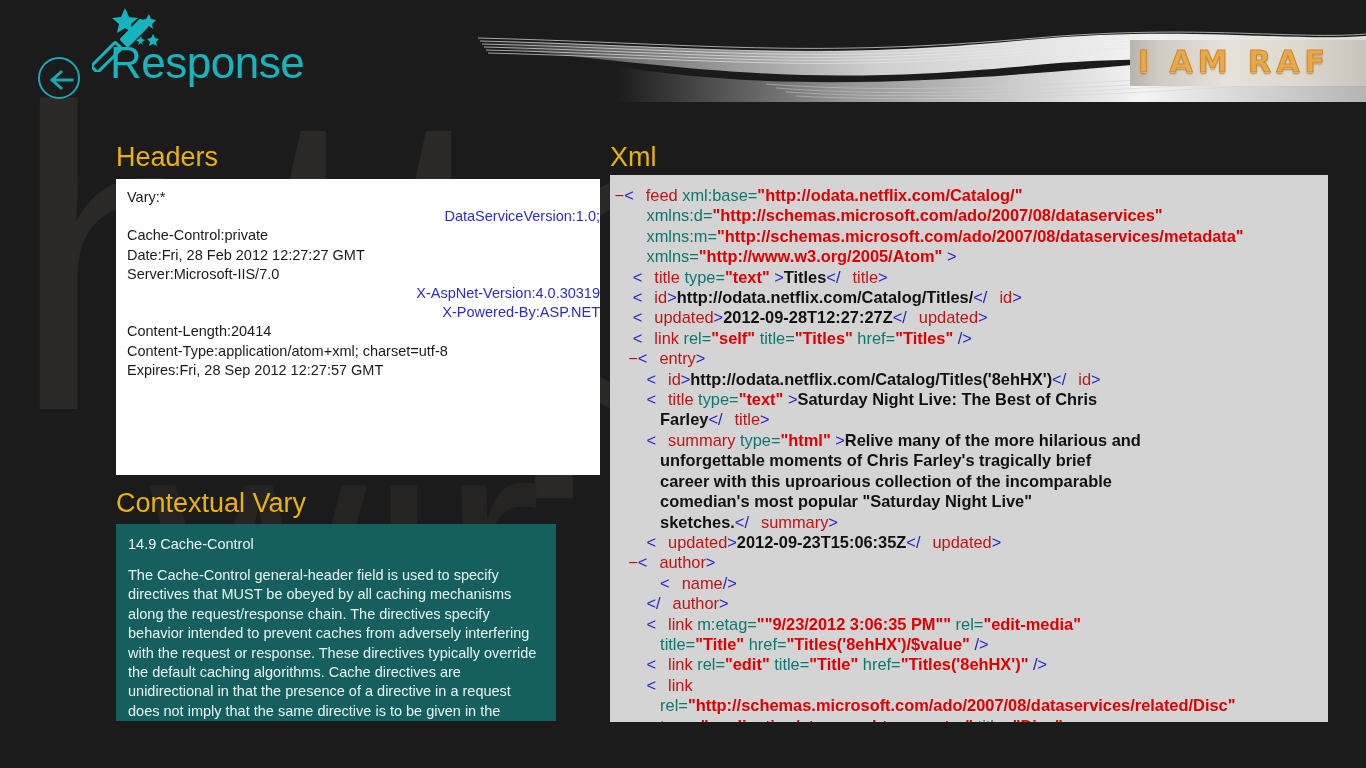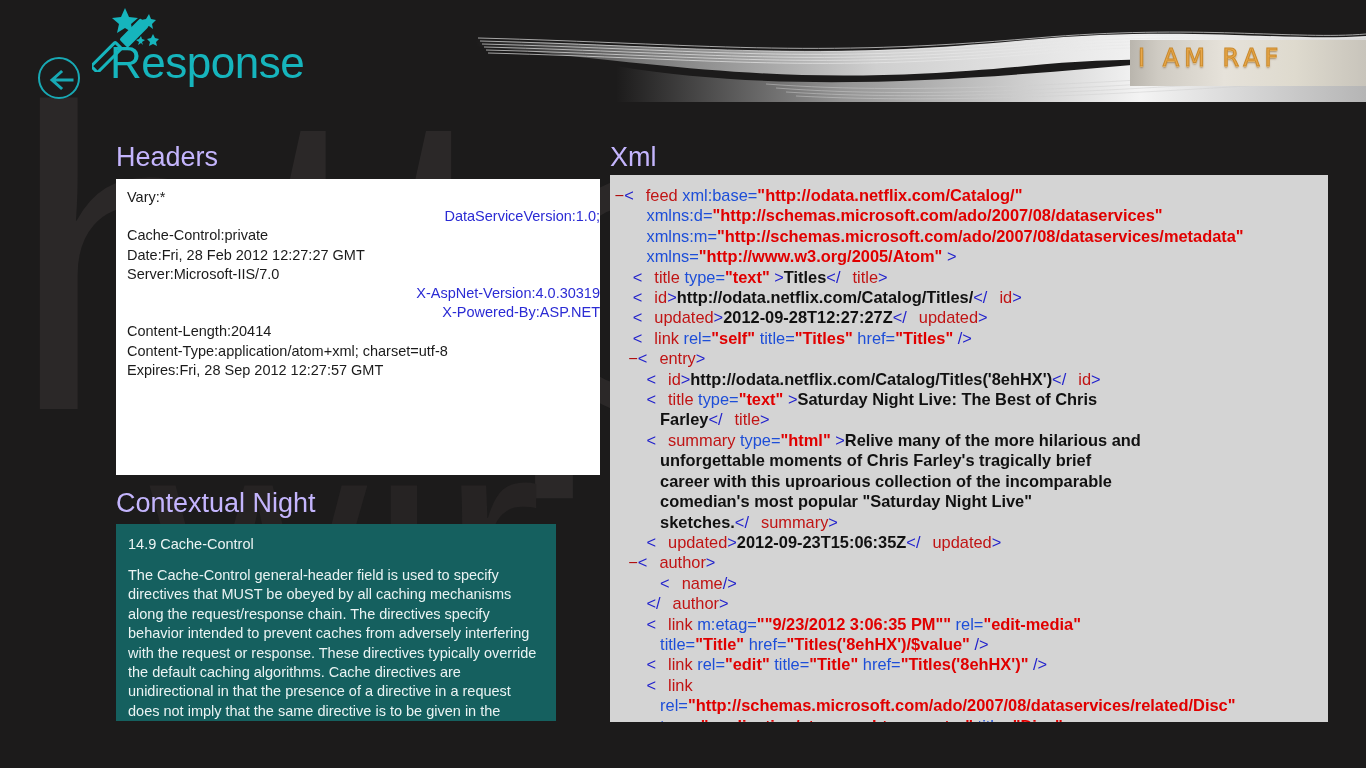--- a/index.html
+++ b/index.html
@@ -38,21 +38,21 @@
   }
   .banner .photo {
     position:absolute; right:0; top:40px; width:236px; height:46px;
     background:
       linear-gradient(90deg,#b9b5ad 0%, #cfcbc3 12%, #e6e2da 40%, #dedace 70%, #c8c4bb 100%);
     overflow:hidden;
   }
   .banner .photo .letters {
     position:absolute; left:8px; top:4px;
     font-family:"DejaVu Sans", sans-serif;
-    font-weight:normal; font-size:24px; letter-spacing:5px;
+    font-weight:bold; font-size:30px; letter-spacing:5px;
     color:#e9a84a;
     text-shadow: 0 1px 0 #f6d79a, 0 2px 2px rgba(120,70,10,.55);
     -webkit-text-stroke:1px #c98a2e;
   }
 
   
   .backbtn {
     position:absolute; left:38px; top:57px;
     width:42px; height:42px; border-radius:50%;
     border:2px solid #18a9b4; background:transparent;
@@ -63,21 +63,21 @@
   .page-title {
     position:absolute; left:110px; top:38px;
     font-size:44px; font-weight:300; color:#16b5bd;
     font-family:"Liberation Sans", sans-serif;
     letter-spacing:-0.5px;
   }
 
   
   .section-label {
     position:absolute;
-    font-size:27px; font-weight:300; color:#c4b5fd;
+    font-size:27px; font-weight:300; color:#eab308;
     font-family:"Liberation Sans", sans-serif;
   }
   #headers-label { left:116px; top:142px; }
   #help-label    { left:116px; top:488px; }
   #xml-label     { left:610px; top:142px; }
 
   
   .headers-panel {
     position:absolute; left:116px; top:179px;
     width:484px; height:296px;
@@ -113,21 +113,21 @@
   }
   .xml-code {
     padding:10px 0 0 0;
     font-family:"Liberation Sans", sans-serif;
     font-size:16.4px; line-height:20.4px;
     white-space:pre; color:#1a1a1a;
   }
   .xml-line { white-space:pre; }
   .tg  { color:#2222cc; }           
   .el  { color:#c01414;margin-left:12px; }           
-  .at  { color:#1d4ed8; }           
+  .at  { color:#0f766e; }           
   .av  { color:#e00000; font-weight:bold; }  
   .tx  { color:#111111; font-weight:bold; }  
   .mn  { color:#b01010; }           
 </style>
 </head>
 <body>
 
 <div id="root">
 
   <div class="watermark">http</div>
@@ -185,21 +185,21 @@
       <polygon points="33,2 37,11 46,12 39,18 41,27 33,22 25,27 27,18 20,12 29,11"></polygon>
       <polygon points="57,8 59,13 64,14 60,18 61,23 57,20 52,23 53,18 49,14 54,13"></polygon>
       <polygon points="61,28 63,32 67,33 64,36 65,40 61,38 57,40 58,36 55,33 59,32"></polygon>
       <polygon points="49,30 50,33 53,34 50,36 51,39 49,37 46,39 47,36 44,34 47,33"></polygon>
     </g>
   </svg>
 
   <div class="page-title">Response</div>
 
   <div class="section-label" id="headers-label">Headers</div>
-  <div class="section-label" id="help-label">Contextual Night</div>
+  <div class="section-label" id="help-label">Contextual Vary</div>
   <div class="section-label" id="xml-label">Xml</div>
 
   <div class="headers-panel">
     <div class="headers-list" id="headers-list">
         <div class="hdr-line">Vary:*</div>
         <div class="hdr-line link">DataServiceVersion:1.0;</div>
         <div class="hdr-line">Cache-Control:private</div>
         <div class="hdr-line">Date:Fri, 28 Feb 2012 12:27:27 GMT</div>
         <div class="hdr-line">Server:Microsoft-IIS/7.0</div>
         <div class="hdr-line link">X-AspNet-Version:4.0.30319</div>

